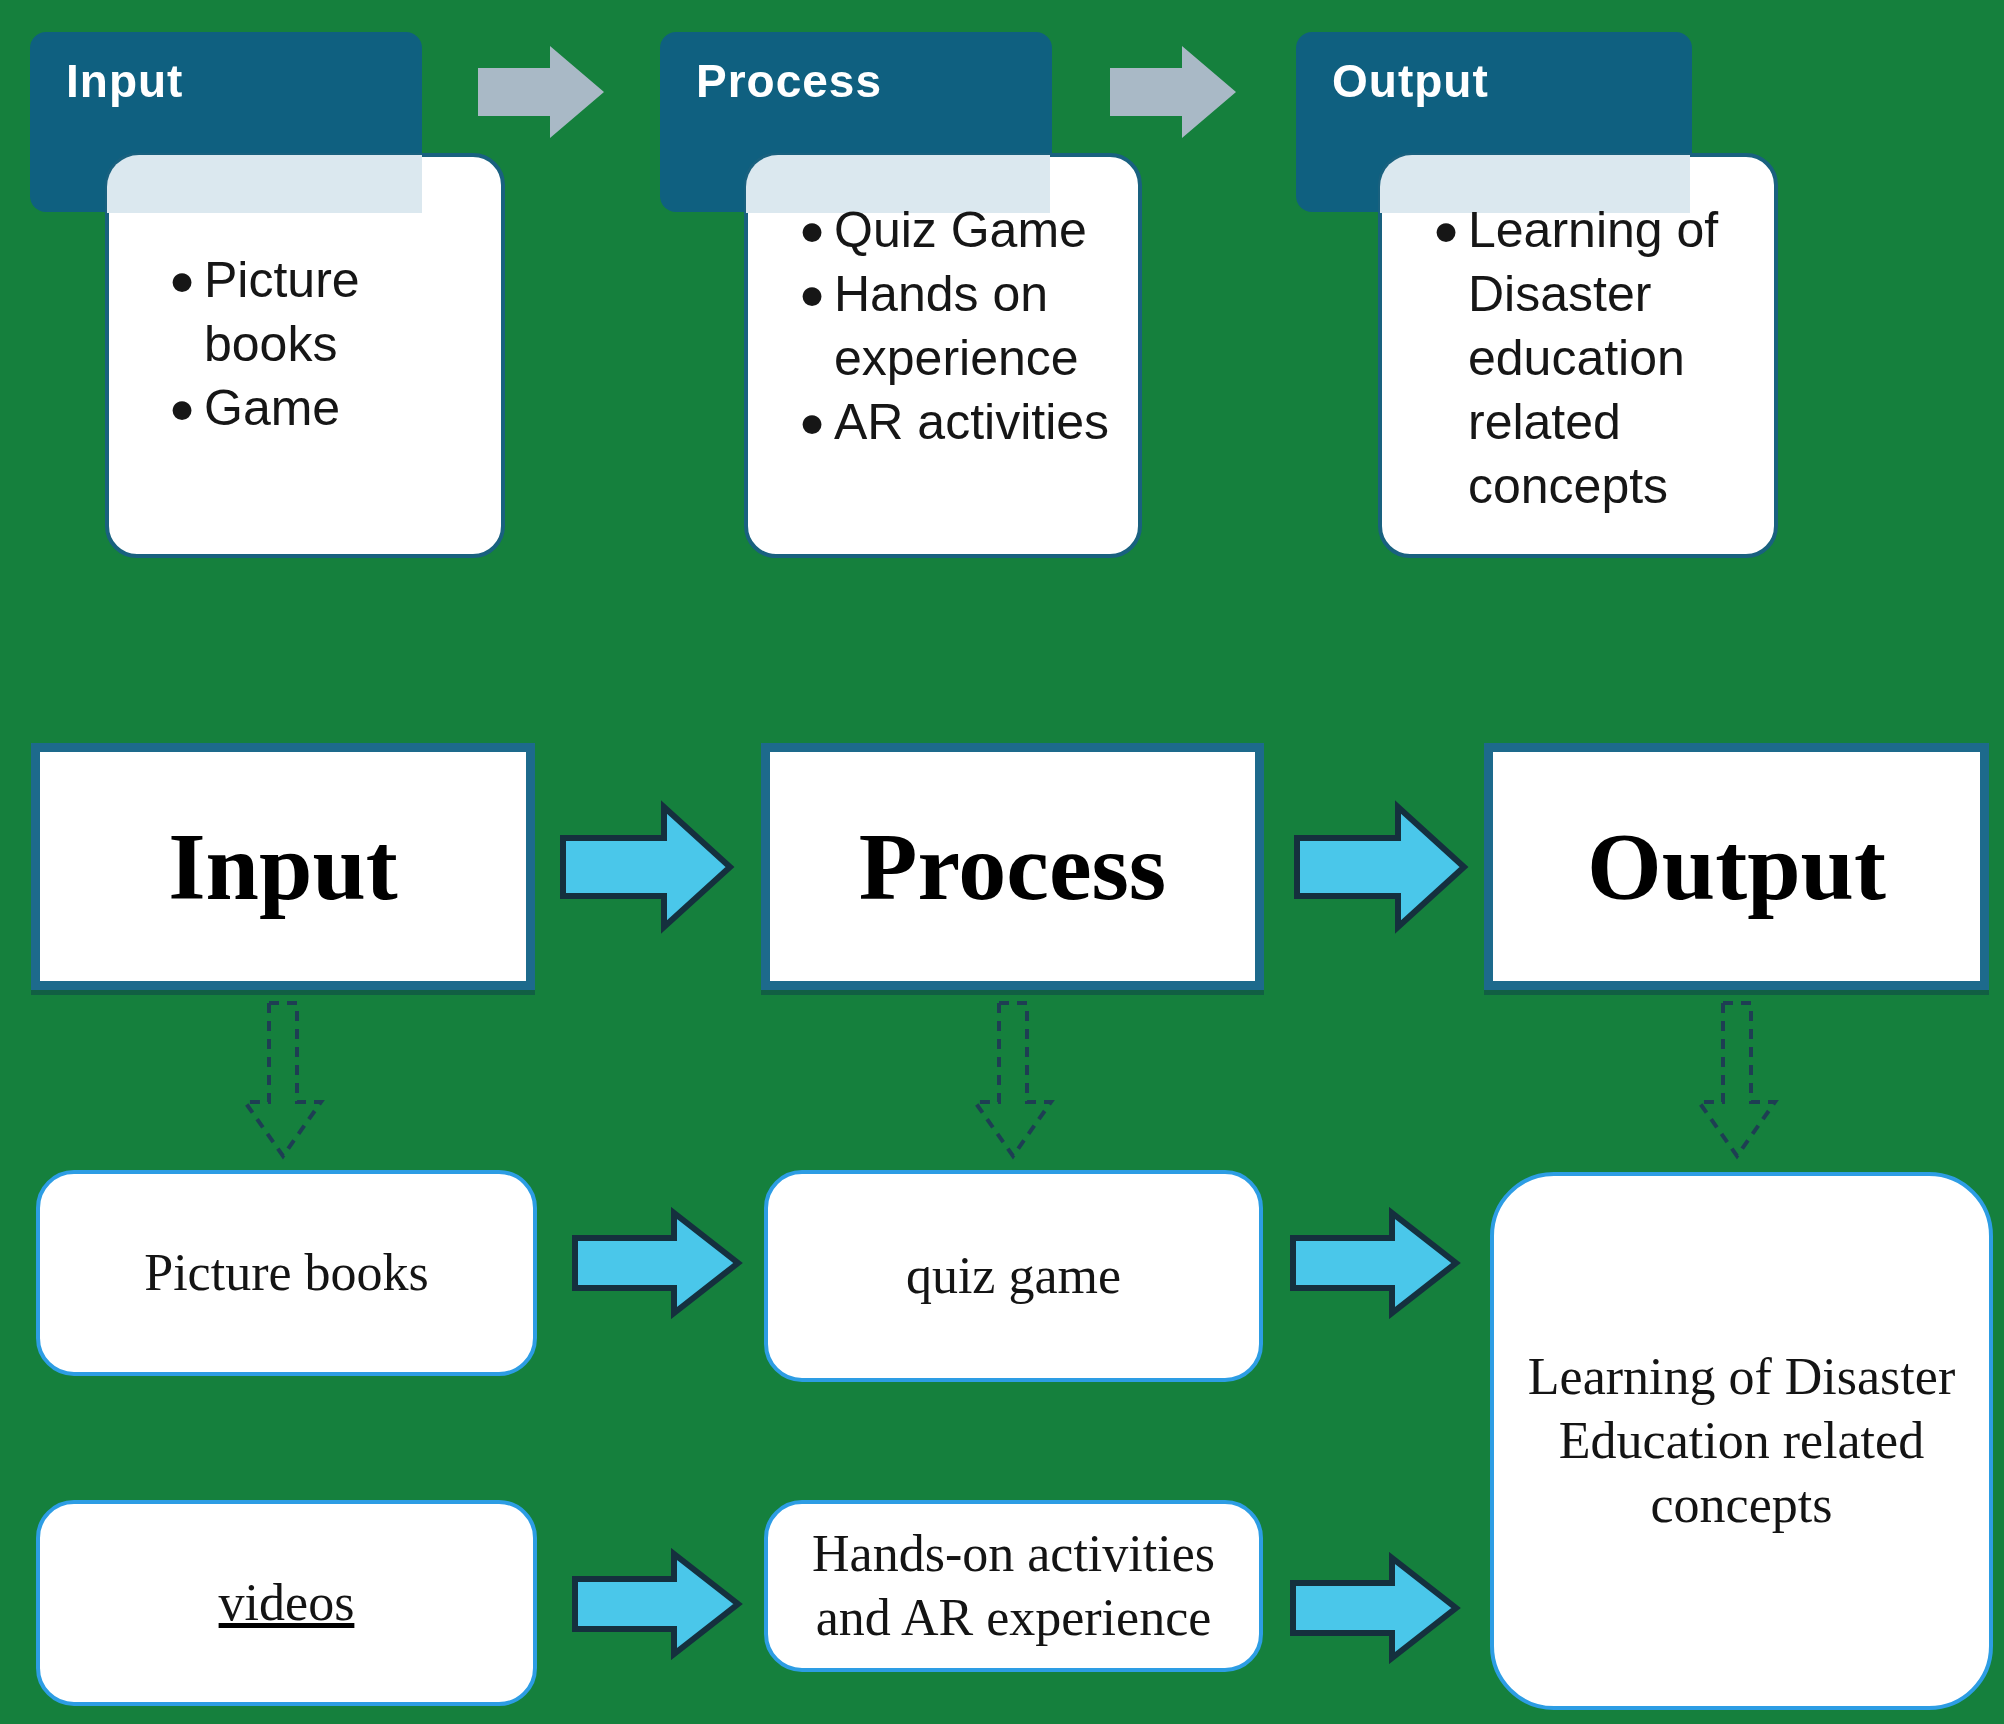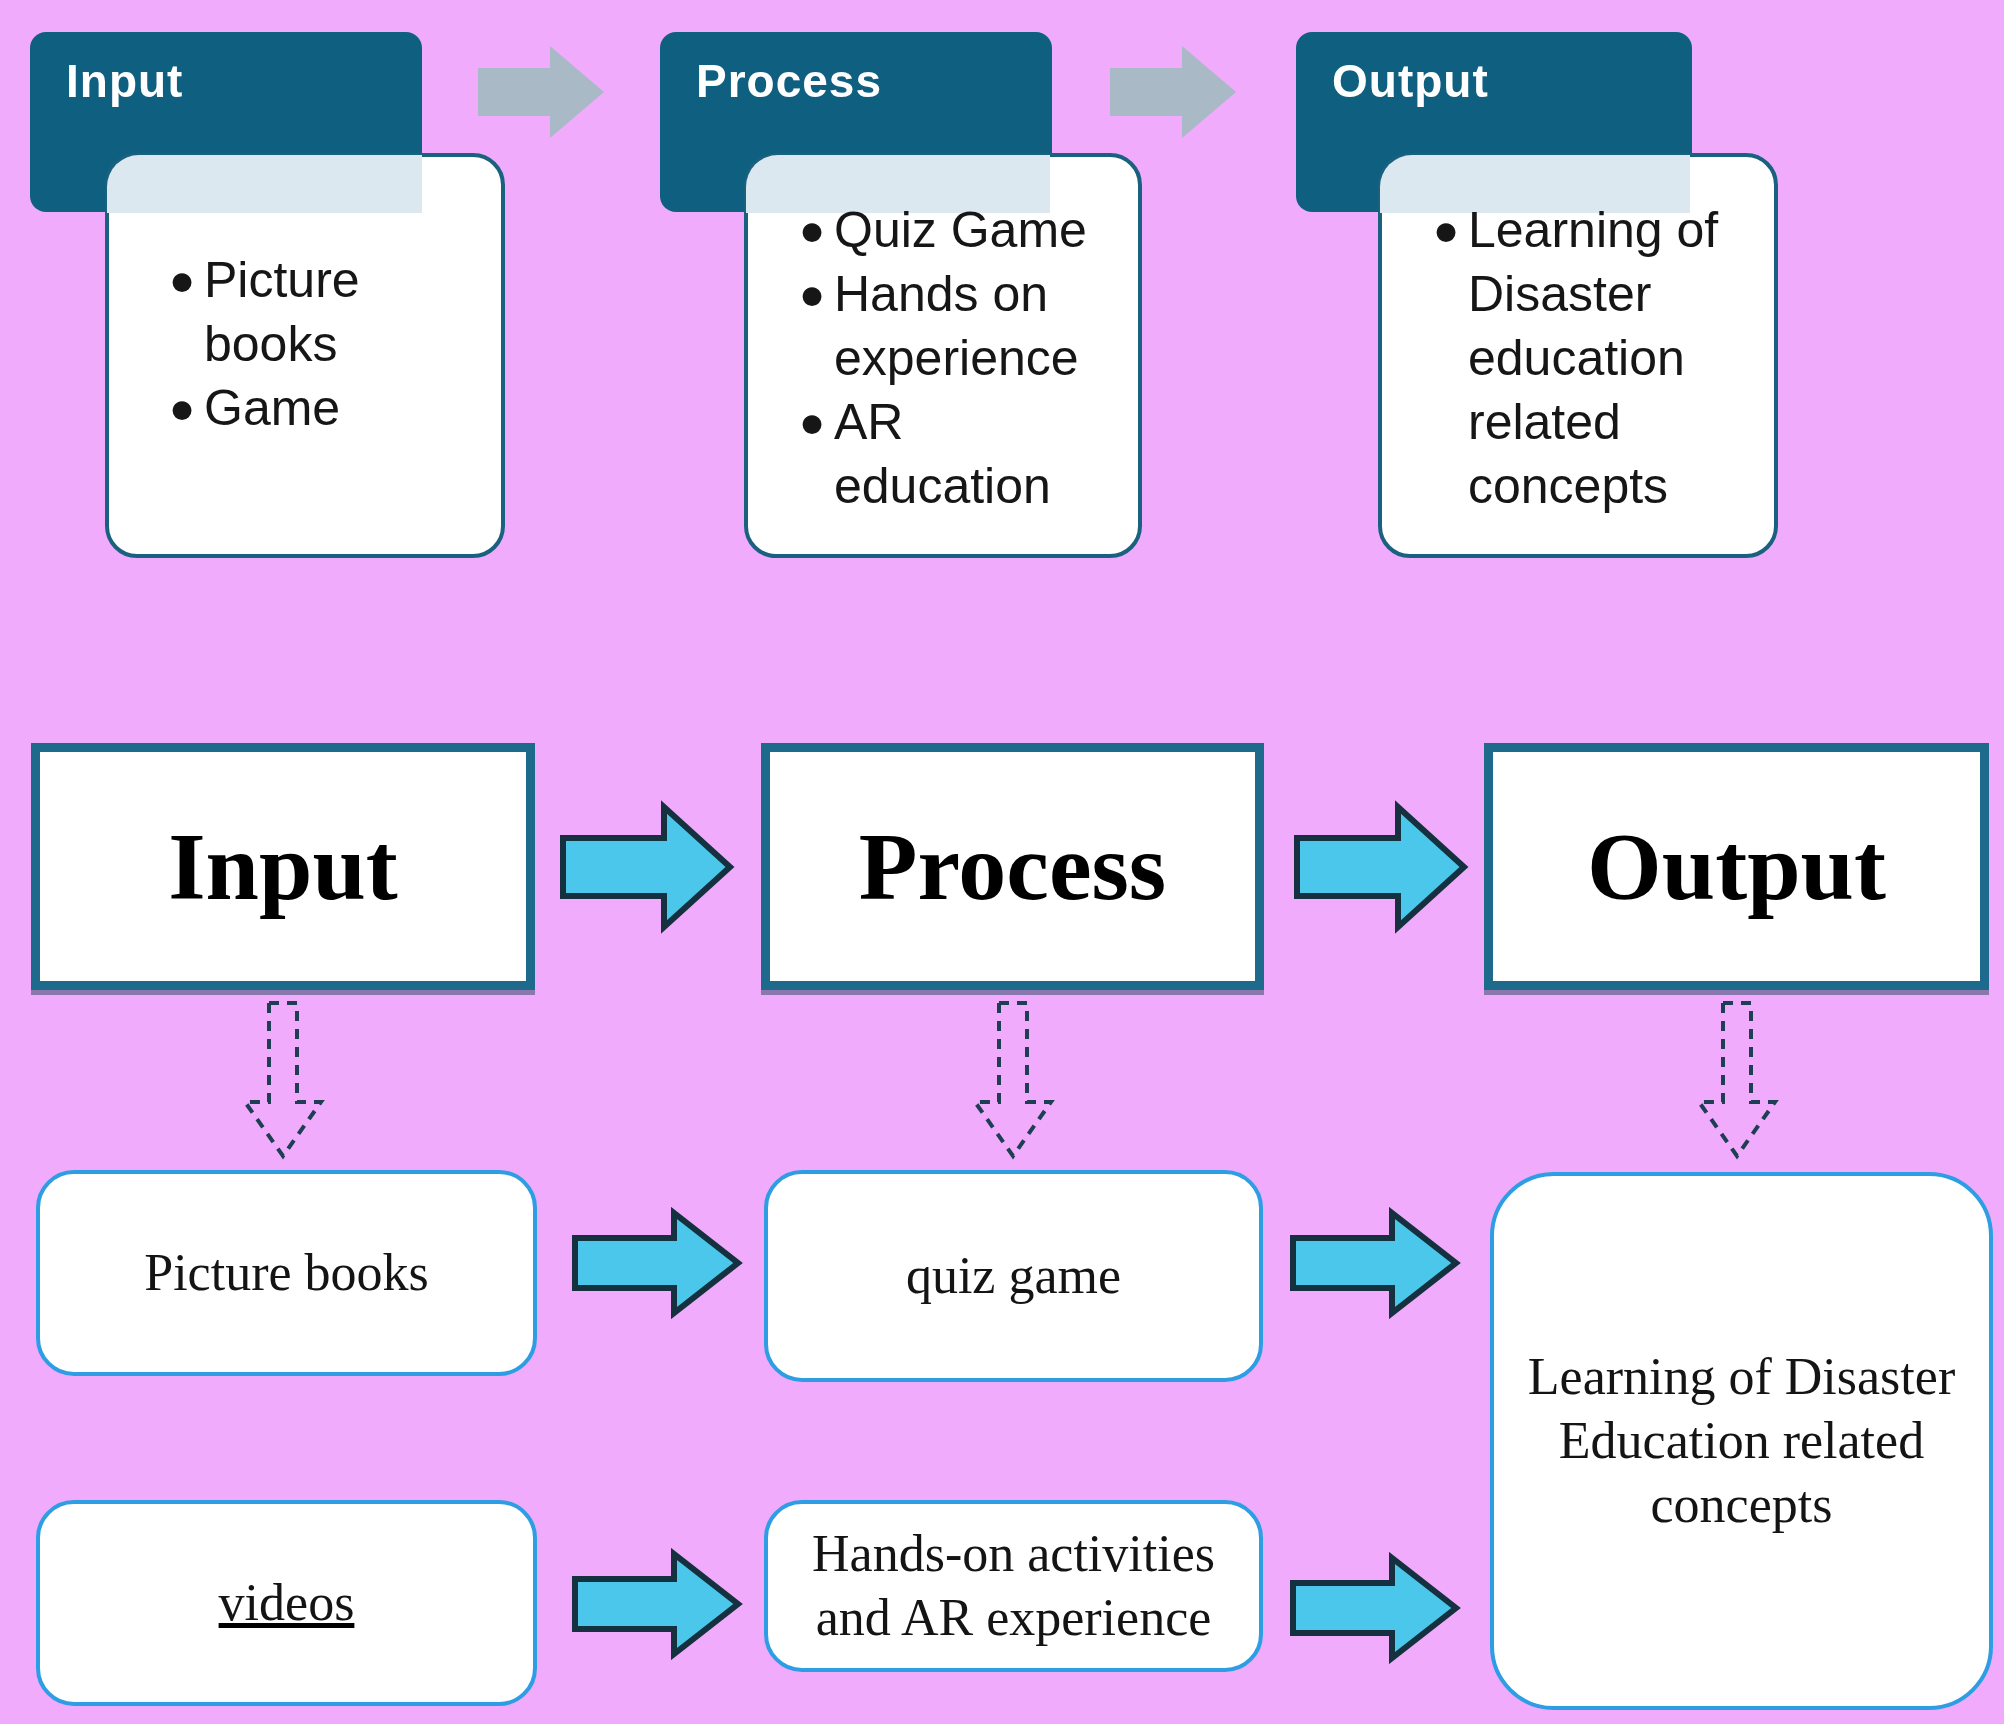--- a/index.html
+++ b/index.html
@@ -1,17 +1,17 @@
 <!DOCTYPE html>
 <html><head>
 <meta charset="utf-8">
 <style>
   html,body{margin:0;padding:0;background:#ffffff;}
   body{font-family:"Liberation Sans", sans-serif;}
-  .canvas{position:relative;width:2004px;height:1724px;background:#f0abfc;overflow:hidden;}
+  .canvas{position:relative;width:2004px;height:1724px;background:#15803d;overflow:hidden;}
   .abs{position:absolute;}
 
   
   .teal-header{background:#0f6080;border-radius:16px;color:#ffffff;z-index:1;}
   .teal-header .hdr-text{position:absolute;left:36px;top:22px;font-size:46px;font-weight:600;letter-spacing:1px;}
   .top-card{background:#ffffff;border:4px solid #19617f;border-radius:32px;z-index:2;box-sizing:border-box;}
   .tint-band{background:#dbe8ef;border-top-left-radius:32px;z-index:3;}
   .top-bullets{z-index:4;margin:0;padding:0;list-style:none;font-size:50px;line-height:64px;color:#161616;}
   .top-bullets li{display:flex;}
   .top-bullets .dot{flex:0 0 44px;text-align:center;font-size:44px;}
@@ -64,21 +64,21 @@
     <li>
         <span class="dot">●</span>
         <span class="btxt">Quiz Game</span>
       </li>
     <li>
         <span class="dot">●</span>
         <span class="btxt">Hands on experience</span>
       </li>
     <li>
         <span class="dot">●</span>
-        <span class="btxt">AR education</span>
+        <span class="btxt">AR activities</span>
       </li>
   </ul>
 
   <div class="abs" style="left:1108px;top:42px;z-index:1;">
     <svg width="132" height="100" viewBox="0 0 132 100">
       <polygon points="2,26 74,26 74,4 128,50 74,96 74,74 2,74" fill="#a9b9c6"></polygon>
     </svg>
   </div>
 
   <div class="abs teal-header" style="left:1296px;top:32px;width:396px;height:180px;">

